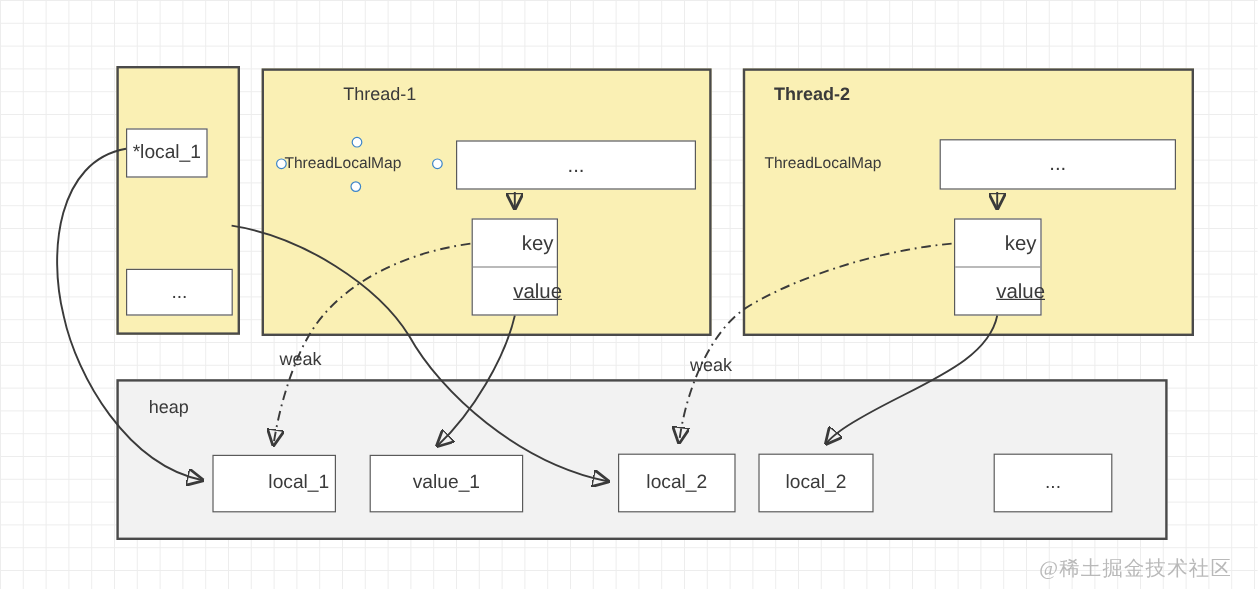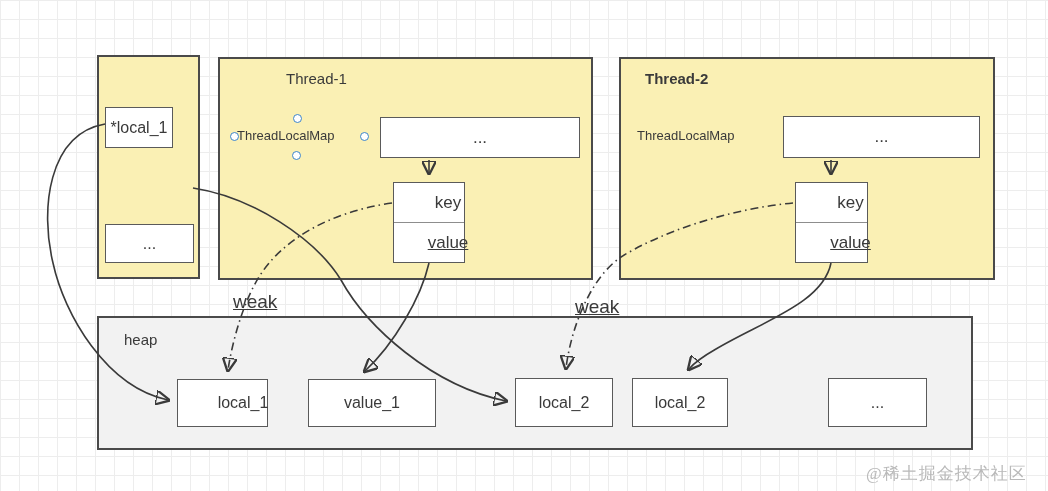--- a/index.html
+++ b/index.html
@@ -37,21 +37,21 @@
     display:flex;flex-direction:column;
   }
   .kv-cell{flex:1;display:flex;align-items:center;justify-content:center;font-size:17px;padding-left:38px;}
   .kv-cell + .kv-cell{border-top:1.4px solid #8d8d8d;text-decoration:underline;}
   .box-title{position:absolute;font-size:15px;}
   .map-label{position:absolute;font-size:13px;white-space:nowrap;}
   .handle{
     position:absolute;width:9px;height:9px;box-sizing:border-box;
     border:1.6px solid #3d85c8;border-radius:50%;background:#ffffff;z-index:12;
   }
-  .weak-label{position:absolute;font-size:19px;z-index:11;text-decoration:underline;}
+  .weak-label{position:absolute;font-size:15px;z-index:11;}
   .watermark{position:absolute;font-size:17px;color:#b9b9b9;letter-spacing:1px;}
   svg.wires{position:absolute;left:0;top:0;z-index:10;pointer-events:none;}
   svg.wires path{fill:none;stroke:#3a3a3a;stroke-width:1.6;}
   svg.wires path.dashdot{stroke-dasharray:8 4 1.5 4;}
 </style>
 </head>
 <body>
 
 <div class="canvas">
 
@@ -115,21 +115,21 @@
       <span>key</span>
     </div>
     <div class="kv-cell">
       <span>value</span>
     </div>
   </div>
 
   <div class="shape gray" style="left:97px;top:316px;width:876px;height:134px;"></div>
   <div class="box-title" style="left:124px;top:331px;">heap</div>
 
-  <div class="white-box" style="left:177px;top:379px;width:91px;height:48px;padding-left:41px;">
+  <div class="white-box" style="left:177px;top:379px;width:103px;height:48px;padding-left:41px;">
     <span>local_1</span>
   </div>
   <div class="white-box" style="left:308px;top:379px;width:128px;height:48px;">
     <span>value_1</span>
   </div>
   <div class="white-box" style="left:515px;top:378px;width:98px;height:49px;">
     <span>local_2</span>
   </div>
   <div class="white-box" style="left:632px;top:378px;width:96px;height:49px;">
     <span>local_2</span>

